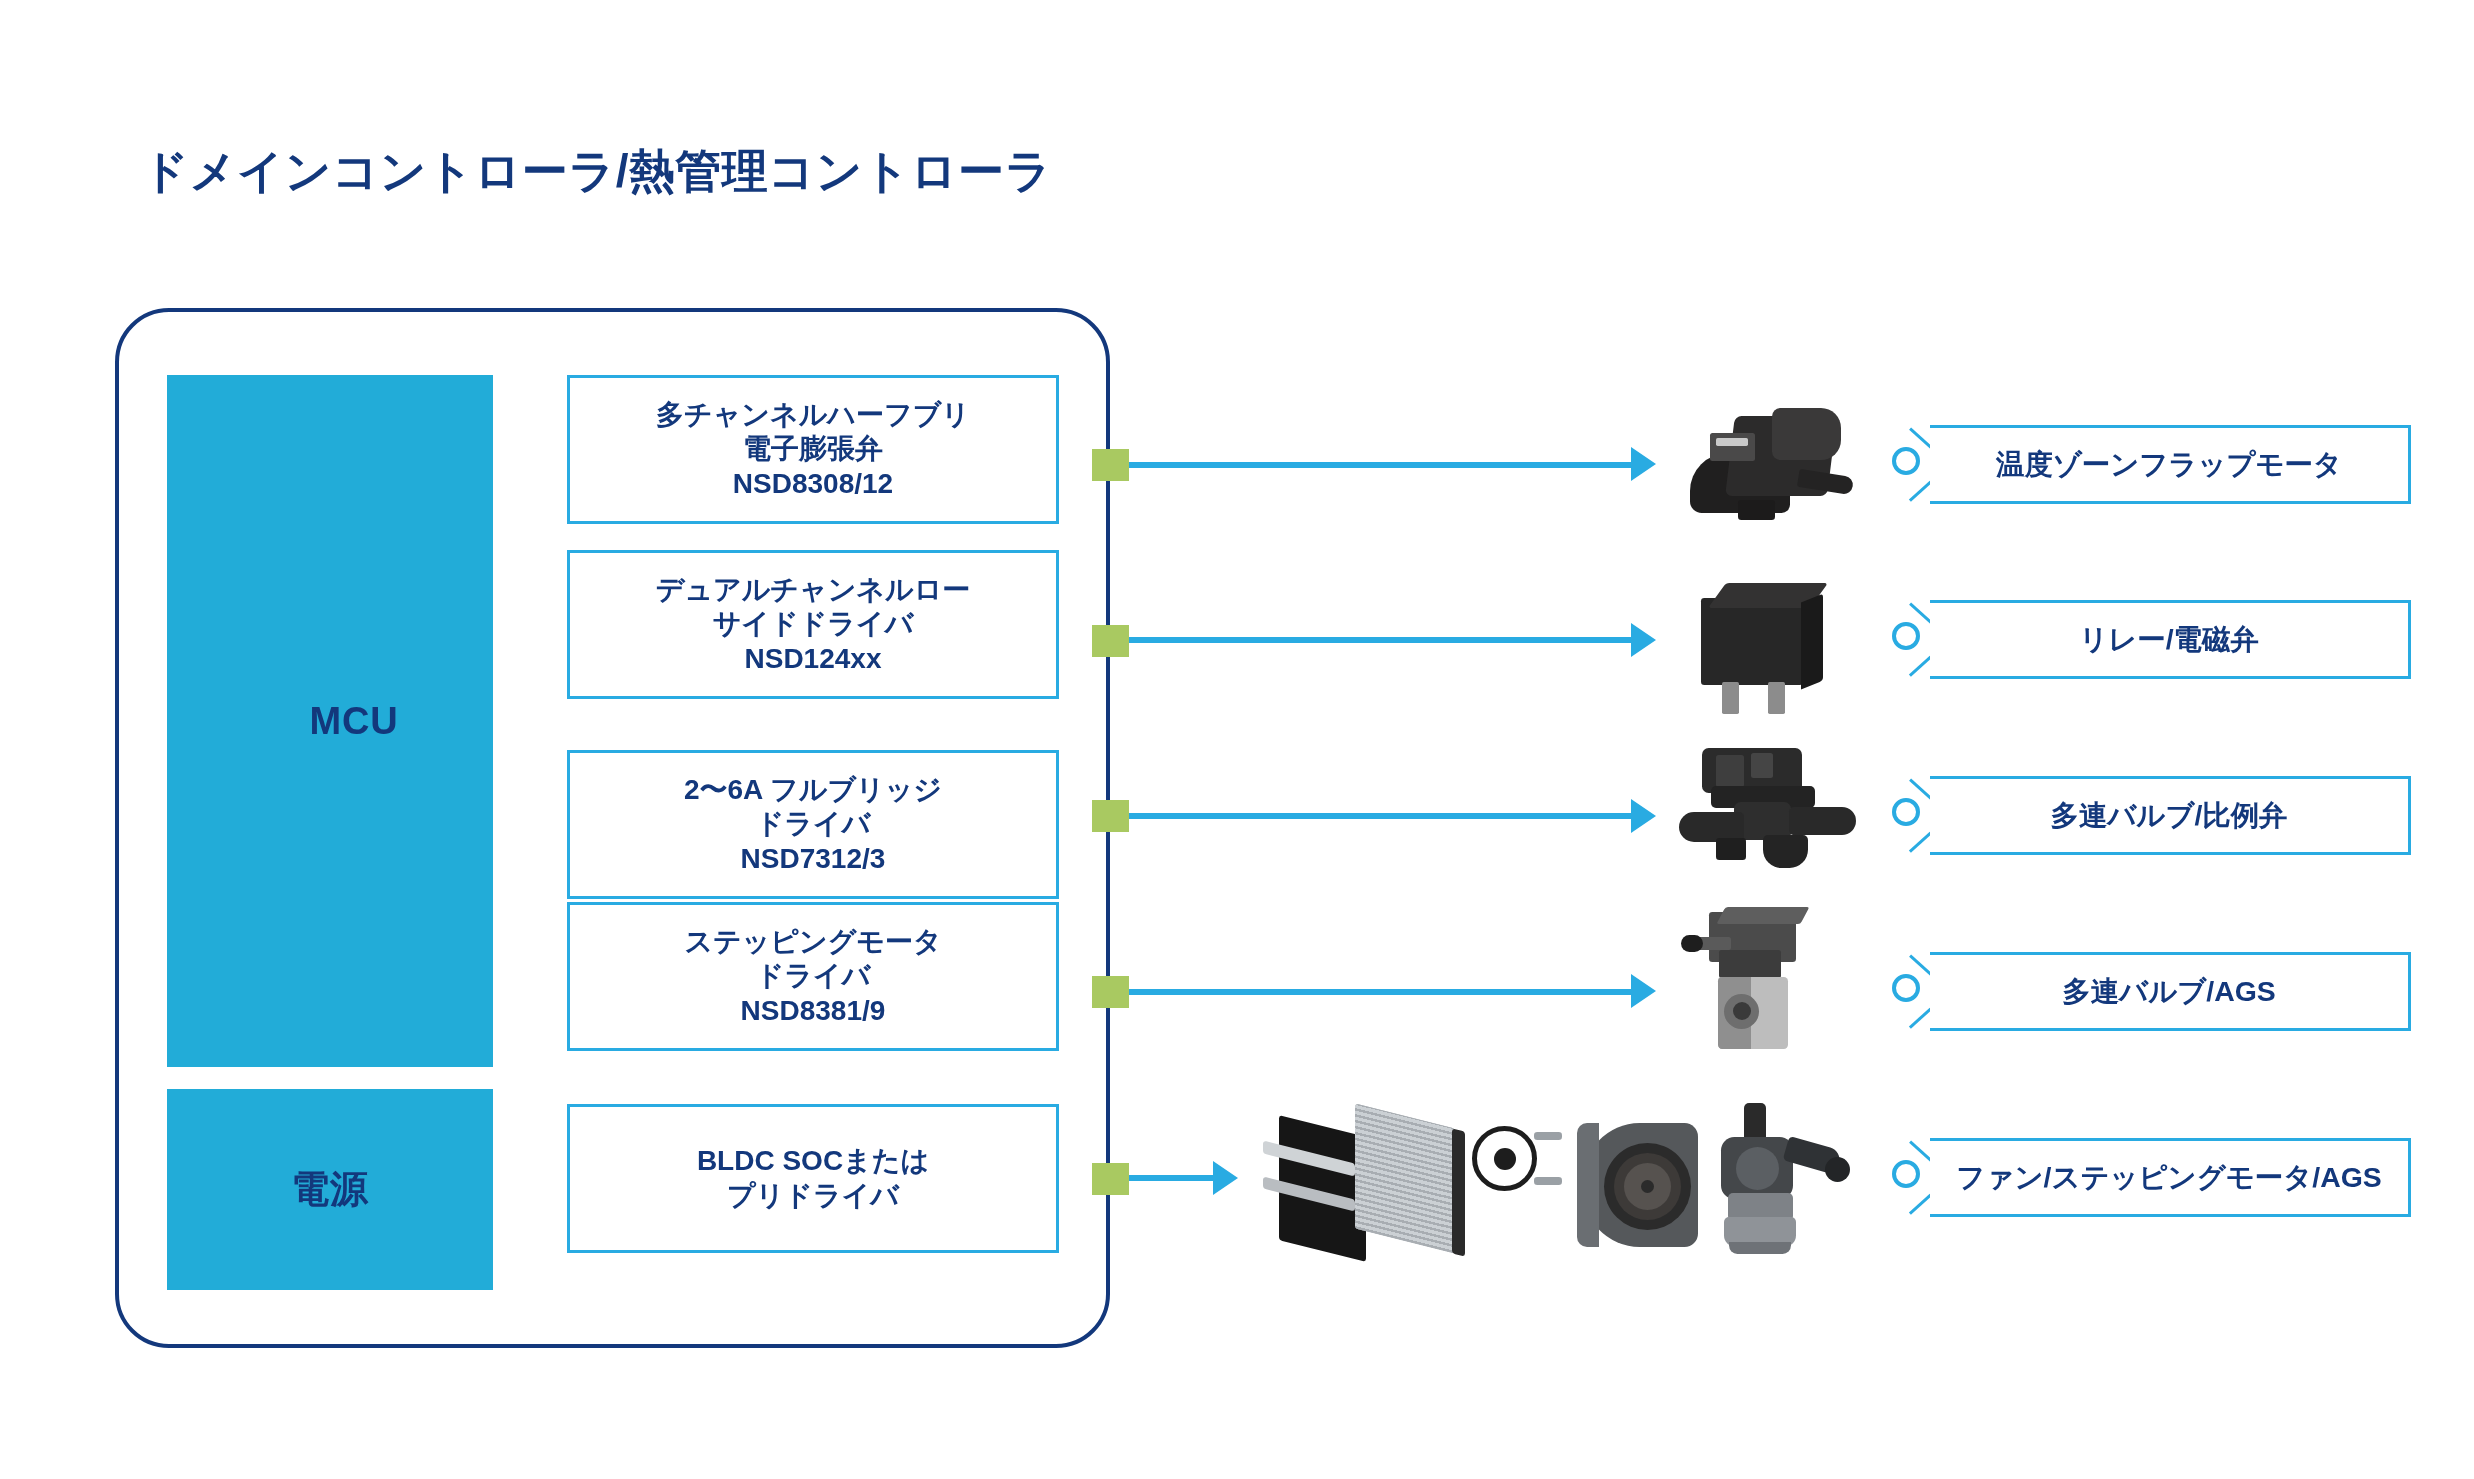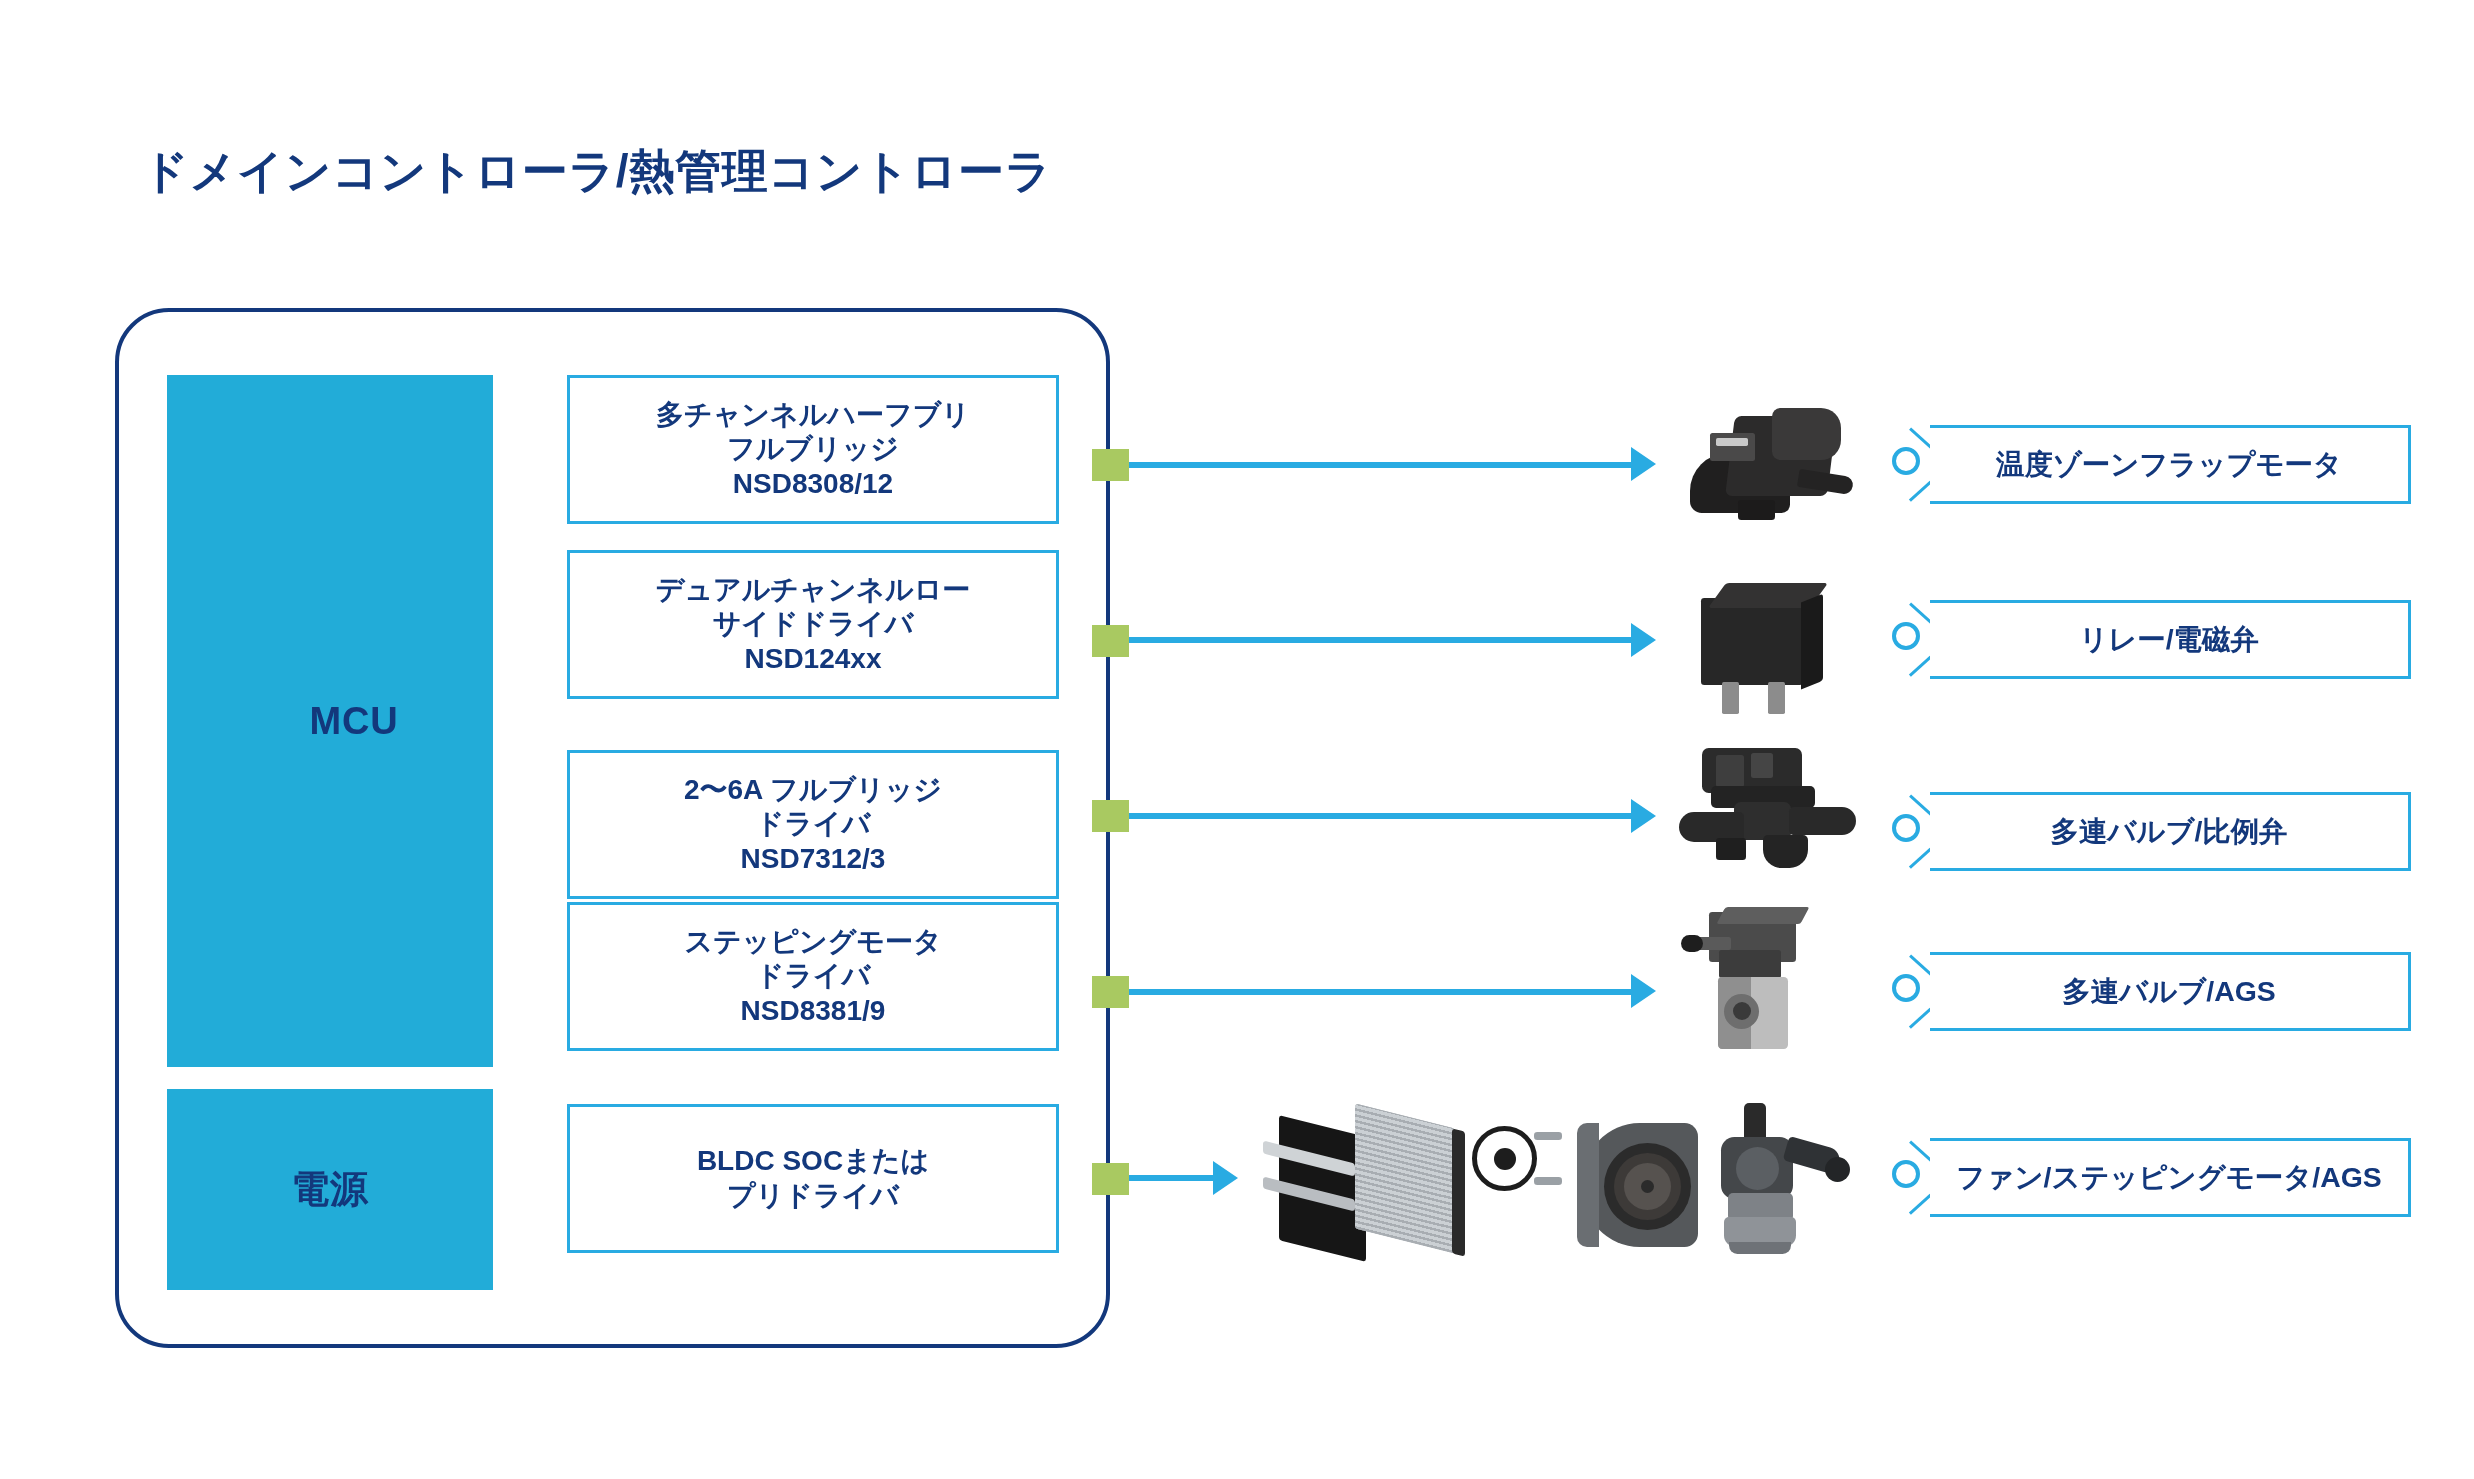--- a/index.html
+++ b/index.html
@@ -178,21 +178,21 @@
 
 <div class="left-block" id="mcu-block">
   <span>MCU</span>
 </div>
 <div class="left-block" id="power-block">
   <span>電源</span>
 </div>
 
 <div class="driver-box" id="driver-box-0">
   <span class="line">多チャンネルハーフブリ</span>
-  <span class="line">フルブリッジ</span>
+  <span class="line">電子膨張弁</span>
   <span class="line">NSD8308/12</span>
 </div>
 <div class="driver-box" id="driver-box-1">
   <span class="line">デュアルチャンネルロー</span>
   <span class="line">サイドドライバ</span>
   <span class="line">NSD124xx</span>
 </div>
 <div class="driver-box" id="driver-box-2">
   <span class="line">2〜6A フルブリッジ</span>
   <span class="line">ドライバ</span>
@@ -308,21 +308,21 @@
   <div class="tag-body">温度ゾーンフラップモータ</div>
 </div>
 
 <div class="callout" style="top:600px;">
   <div class="tag-point-top"></div>
   <div class="tag-point-bot"></div>
   <div class="tag-dot"></div>
   <div class="tag-body">リレー/電磁弁</div>
 </div>
 
-<div class="callout" style="top:776px;margin-top:16px;">
+<div class="callout" style="top:776px;">
   <div class="tag-point-top"></div>
   <div class="tag-point-bot"></div>
   <div class="tag-dot"></div>
   <div class="tag-body">多連バルブ/比例弁</div>
 </div>
 
 <div class="callout" style="top:952px;">
   <div class="tag-point-top"></div>
   <div class="tag-point-bot"></div>
   <div class="tag-dot"></div>

